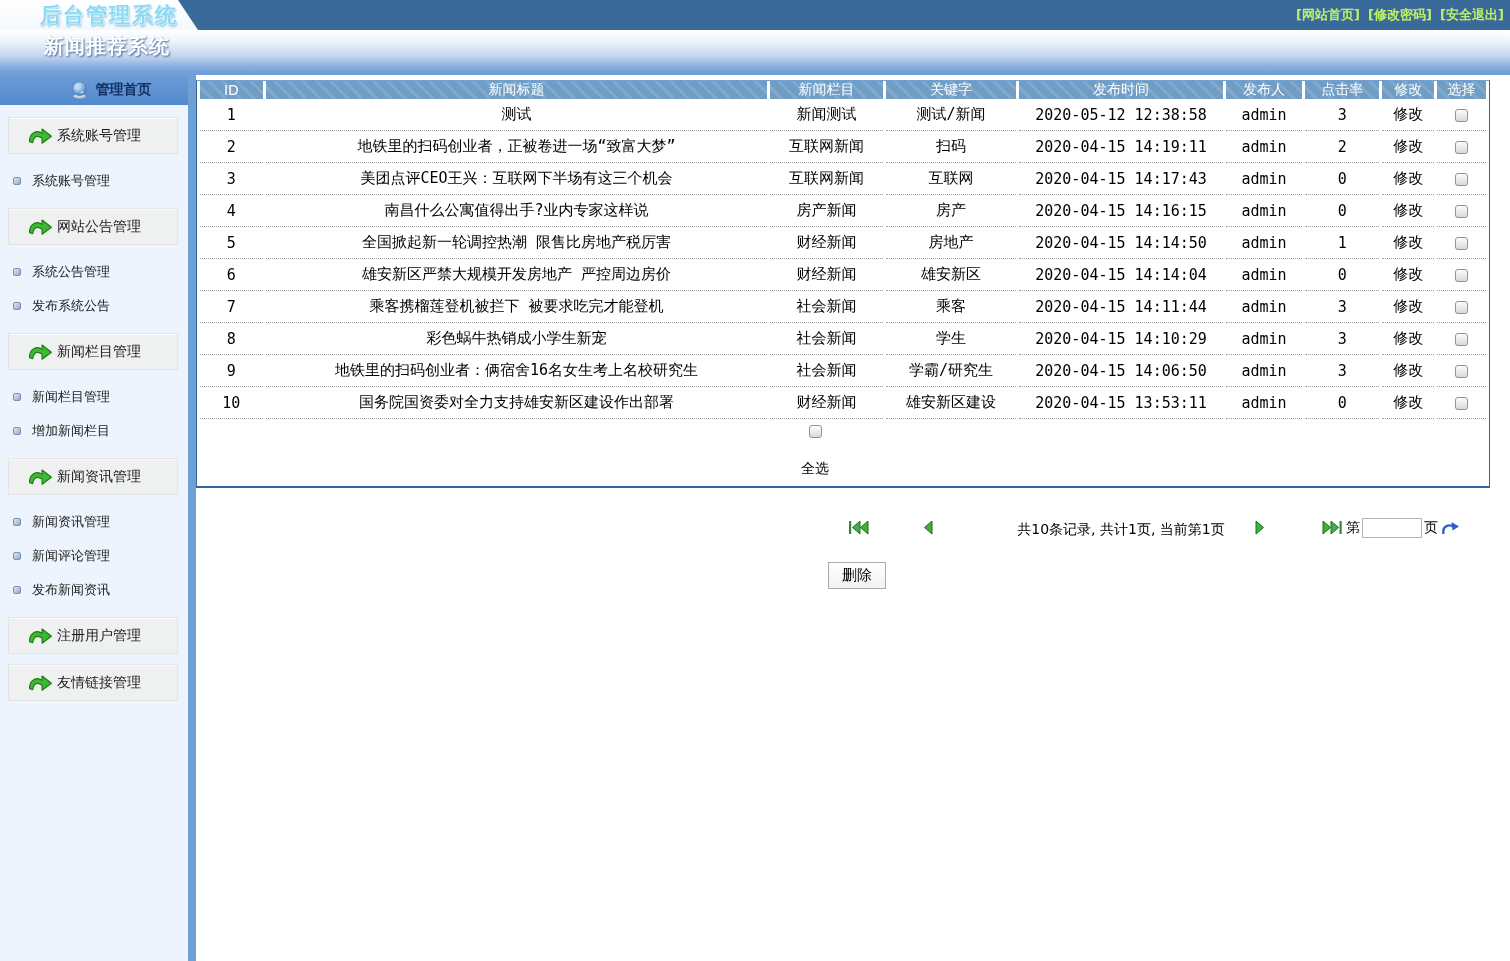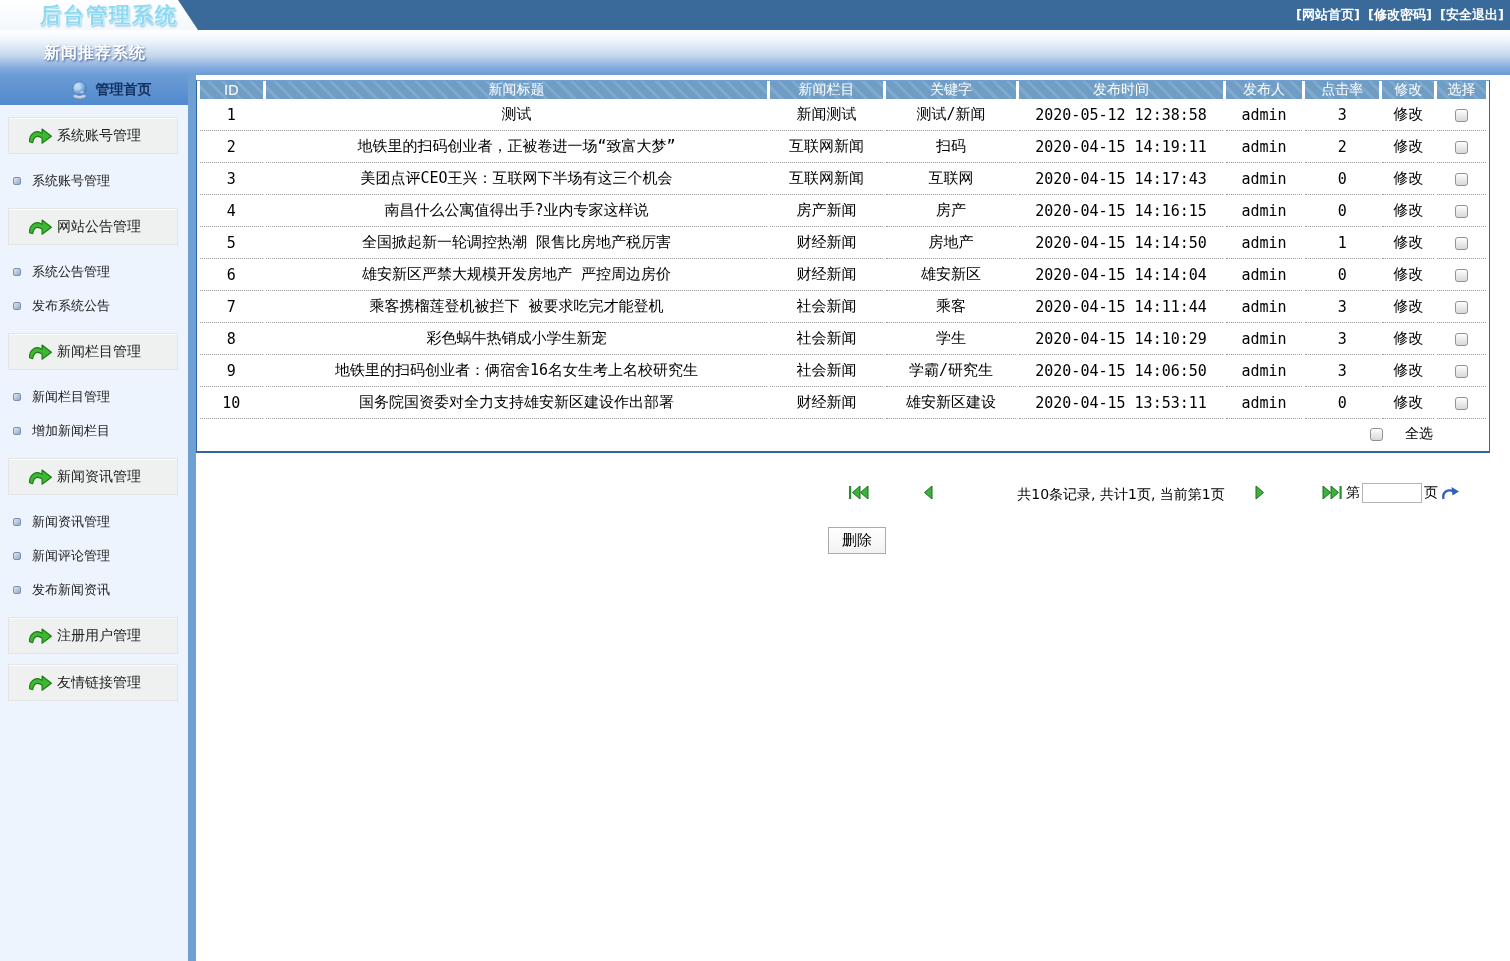--- a/index.html
+++ b/index.html
@@ -9,27 +9,27 @@
 
   
   .topbar { position:relative; height:30px; background:#3a6a99; }
   .logo-wrap { position:absolute; left:0; top:0; width:198px; height:30px;
     background:linear-gradient(180deg,#ffffff 0%,#f3f8fd 100%);
     clip-path:polygon(0 0,178px 0,198px 30px,0 30px); }
   .logo-text { padding-left:18px; line-height:30px; font-size:21px; font-weight:bold;
     letter-spacing:2px; color:#8ed9f2;
     text-shadow:0 0 1px #fff, 1px 1px 0 #bfeaf8, -1px -1px 0 #ffffff, 1px 2px 2px #79b7d6;margin-left:22px; }
   .top-links { position:absolute; right:6px; top:0; line-height:30px; font-size:13px; }
-  .top-links a { color:#ffffff; text-decoration:none; font-weight:bold; margin-left:4px; cursor:pointer; }
+  .top-links a { color:#bef264; text-decoration:none; font-weight:bold; margin-left:4px; cursor:pointer; }
 
   
   .band { height:45px;
     background:linear-gradient(180deg,#ffffff 0%,#f0f6fc 22%,#c3d6ed 58%,#87ade0 82%,#6b9cd6 100%);
     position:relative; }
-  .band-title { position:absolute; left:44px; top:13px; font-size:16px; font-weight:bold;
+  .band-title { position:absolute; left:44px; top:3px; font-size:20px; font-weight:bold;
     color:#ffffff; text-shadow:1px 1px 2px rgba(25,60,120,.75); letter-spacing:1px; }
 
   
   .content { display:flex; height:886px; }
   .sidebar { width:188px; background:#edf4fd; display:flex; flex-direction:column; }
   .strip { width:8px; background:#6fa0d4; }
   .main { flex:1; background:#ffffff; }
 
   
   .side-home { height:30px; background:linear-gradient(180deg,#6b9cd6 0%,#5289ce 100%);
@@ -56,21 +56,21 @@
     font-family:"DejaVu Sans Mono","DejaVu Sans",sans-serif; }
   td.c-edit { cursor:pointer; }
   .col-id{width:63px}.col-title{width:505px}.col-cat{width:113px}.col-kw{width:131px}
   .col-time{width:205px}.col-pub{width:76px}.col-clk{width:75px}.col-edit{width:52px}.col-sel{width:49px}
 
   .cb { display:inline-block; width:13px; height:13px; border:1px solid #919191; border-radius:3px;
     background:linear-gradient(180deg,#fdfdfd 0%,#d9d9d9 100%); box-shadow:inset 0 1px 1px #fff;
     vertical-align:middle; cursor:pointer; }
 
   .select-all-row { display:flex; justify-content:flex-end; align-items:center; gap:22px;
-    padding:6px 56px 8px 0; font-size:14px; color:#000; }
+    padding:6px 56px 8px 0; font-size:14px; color:#000;flex-direction:column; }
 
   
   .pagination { position:relative; height:30px; margin-top:28px; font-size:14px; color:#000; }
   .pg { position:absolute; top:4px; cursor:pointer; display:inline-flex; align-items:center; }
   .pg-first{left:652px}.pg-prev{left:726px}
   .pg-summary{left:790px; width:270px; text-align:center; top:5px; cursor:default; display:block;}
   .pg-next{left:1058px}.pg-last{left:1126px}
   .pg-goto{left:1150px; top:2px; display:flex; align-items:center; gap:2px; cursor:default;}
   .pg-goto input { width:60px; height:20px; border:1px solid #b3b3b3; font-size:13px; padding:0 3px; }
   .go-icon { cursor:pointer; margin-left:1px; }

